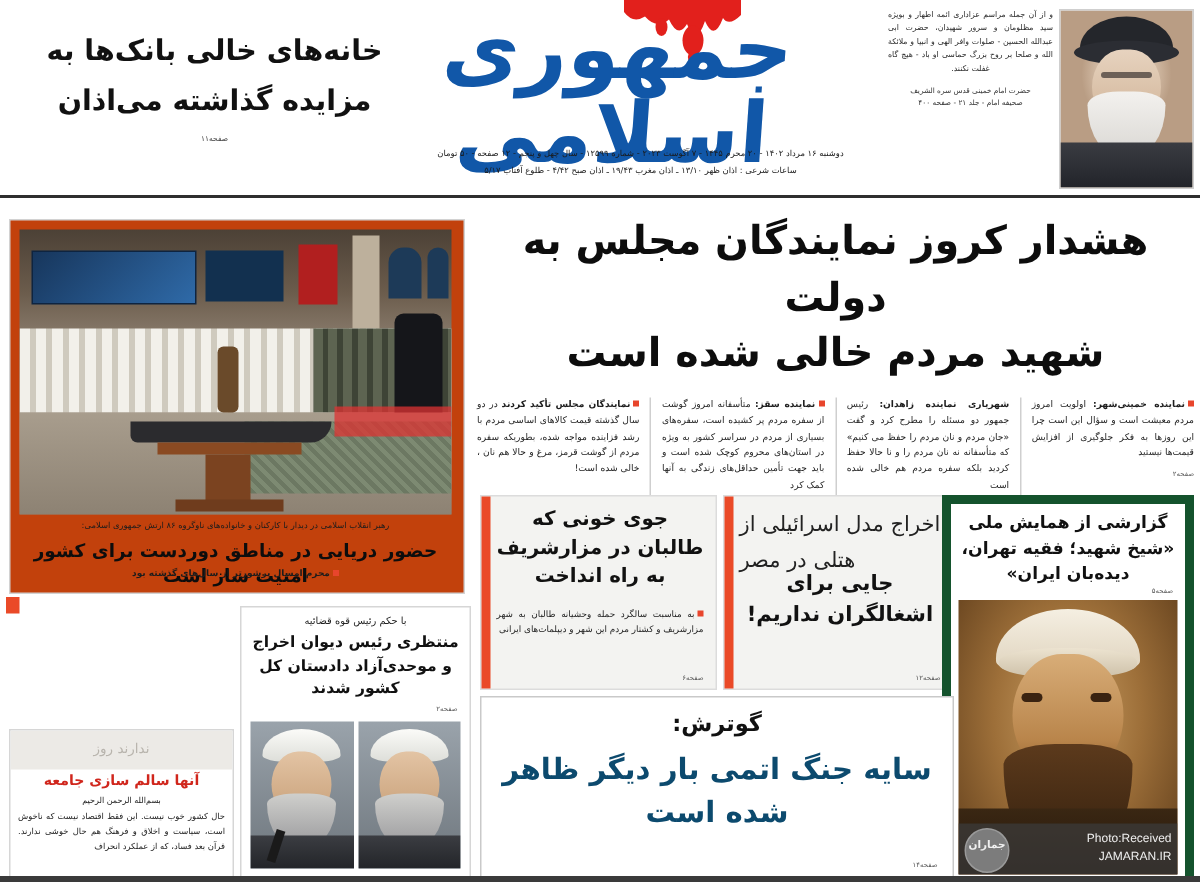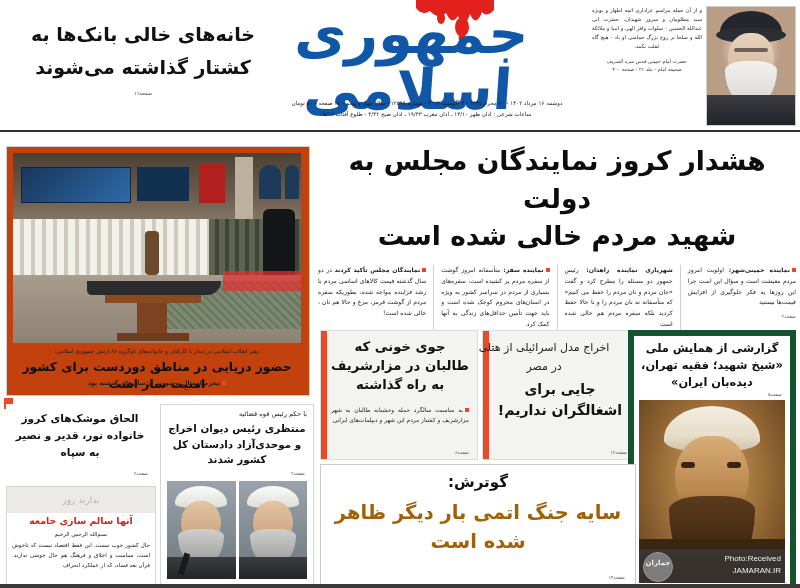--- a/index.html
+++ b/index.html
@@ -155,22 +155,22 @@
     font-size:5.9px;line-height:1.75;color:#222;
   }
   .box-talban .pg{position:absolute;right:8px;bottom:4px;font-size:4.6px;color:#555;}
 
   .box-egypt{
     position:absolute;right:164px;top:330px;width:152px;height:128px;
     background:#f3f3f1;border:1px solid #dcdcdc;
   }
   .box-egypt .rule{position:absolute;left:0;top:0;width:6px;height:128px;background:#ea4a28;}
   .box-egypt .k{
-    position:absolute;right:24px;top:8px;width:134px;text-align:center;
-    font-size:11px;color:#222;line-height:1.7;
+    position:absolute;right:8px;top:8px;width:134px;text-align:left;
+    font-size:14px;color:#222;line-height:1.7;
   }
   .box-egypt .t{
     position:absolute;right:8px;top:48px;width:134px;text-align:center;
     font-size:14px;font-weight:bold;color:#111;line-height:1.5;
   }
   .box-egypt .pg{position:absolute;right:8px;bottom:4px;font-size:4.6px;color:#555;}
 
   
   .box-report{
     position:absolute;right:4px;top:330px;width:156px;height:254px;
@@ -225,31 +225,31 @@
   .box-gotrosh{
     position:absolute;right:164px;top:464px;width:314px;height:120px;
     background:#fff;border:1px solid #c9c9c9;
   }
   .box-gotrosh .k{
     position:absolute;right:10px;top:8px;width:294px;text-align:center;
     font-size:15px;font-weight:bold;color:#111;
   }
   .box-gotrosh .t{
     position:absolute;right:10px;top:34px;width:294px;text-align:center;
-    font-size:19.5px;font-weight:bold;color:#a16207;line-height:1.48;margin-left:16px;
+    font-size:19.5px;font-weight:bold;color:#0c4a6e;line-height:1.48;margin-left:16px;
   }
   .box-gotrosh .pg{position:absolute;right:10px;bottom:5px;font-size:4.6px;color:#555;}
 
   
   .box-judge{
     position:absolute;left:160px;top:404px;width:152px;height:180px;
     background:#fff;border:1px solid #d6d6d6;
   }
   .box-judge .k{
-    position:absolute;right:6px;top:4px;width:140px;text-align:right;
+    position:absolute;right:6px;top:4px;width:140px;text-align:center;
     font-size:6.6px;color:#222;line-height:1.6;
   }
   .box-judge .t{
     position:absolute;right:6px;top:16px;width:140px;text-align:center;
     font-size:10.4px;font-weight:bold;color:#111;line-height:1.5;
   }
   .box-judge .pg{position:absolute;right:8px;top:66px;font-size:4.6px;color:#555;}
   .judge-photos{position:absolute;left:6px;top:76px;width:140px;height:98px;display:flex;gap:3px;}
   .judge{position:relative;flex:1;overflow:hidden;background:linear-gradient(180deg,#9aa3ab,#6e767d);}
   .judge .turban{position:absolute;left:50%;top:5px;transform:translateX(-50%);width:52px;height:22px;background:linear-gradient(180deg,#fbfbf8,#ddded9);border-radius:52% 52% 36% 36%/80% 80% 20% 20%;}
@@ -327,21 +327,21 @@
       </svg>
       <div class="logo-text">جمهوری اسلامی</div>
     </div>
 
     <div class="dateline">
       <div class="l1">دوشنبه ۱۶ مرداد ۱۴۰۲ - ۲۰ محرم ۱۴۴۵ - ۷ آگوست ۲۰۲۳ - شماره ۱۲۵۹۹ - سال چهل و پنجم - ۱۲ صفحه - ۵۰ تومان</div>
       <div class="l2">ساعات شرعی : اذان ظهر ۱۳/۱۰ ـ اذان مغرب ۱۹/۴۳ ـ اذان صبح ۴/۴۲ - طلوع آفتاب ۵/۱۷</div>
     </div>
 
     <div class="lead-right">
-      <div>خانه‌های خالی بانک‌ها به کشتار گذاشته می‌شوند</div>
+      <div>خانه‌های خالی بانک‌ها به مزایده گذاشته می‌اذان</div>
       <div class="pg">صفحه۱۱</div>
     </div>
 
     <div class="mast-rule"></div>
   </div>
 
   <div class="headline-block">
     <div class="headline">هشدار کروز نمایندگان مجلس به دولت</div>
     <div class="headline">شهید مردم خالی شده است</div>
 
@@ -393,21 +393,21 @@
     <div class="cap-big">حضور دریایی در مناطق دوردست برای کشور امنیت ساز است</div>
     <div class="cap-note">
       <span class="bullet"></span><span>محرم امسال پرشورتر از سال‌های گذشته بود</span>
     </div>
   </div>
 
   <div class="redmark"></div>
 
   <div class="box-talban">
     <div class="rule"></div>
-    <div class="t">جوی خونی که طالبان در مزارشریف به راه گذاشته</div>
+    <div class="t">جوی خونی که طالبان در مزارشریف به راه انداخت</div>
     <div class="d">
       <span class="bullet"></span><span>به مناسبت سالگرد حمله وحشیانه طالبان به شهر مزارشریف و کشتار مردم این شهر و دیپلمات‌های ایرانی</span>
     </div>
     <div class="pg">صفحه۶</div>
   </div>
 
   <div class="box-egypt">
     <div class="rule"></div>
     <div class="k">اخراج مدل اسرائیلی از هتلی در مصر</div>
     <div class="t">جایی برای اشغالگران نداریم!</div>
@@ -456,24 +456,20 @@
       <div class="judge">
         <div class="turban"></div>
         <div class="face"></div>
         <div class="beard"></div>
         <div class="robe"></div>
         <div class="mic"></div>
       </div>
     </div>
   </div>
 
-  <div class="box-missile">
-    <div class="t">الحاق موشک‌های کروز خانواده نور، قدیر و نصیر به سپاه</div>
-    <div class="pg">صفحه۲</div>
-  </div>
 
   <div class="box-edit">
     <div class="edit-orn">ندارند روز</div>
     <div class="t">آنها سالم سازی جامعه</div>
     <div class="bism">بسم‌الله الرحمن الرحیم</div>
     <div class="body">حال کشور خوب نیست. این فقط اقتصاد نیست که ناخوش است، سیاست و اخلاق و فرهنگ هم حال خوشی ندارند. قرآن بعد فساد، که از عملکرد انحراف</div>
   </div>
 
   <div class="bottom-rule"></div>
 </div>

